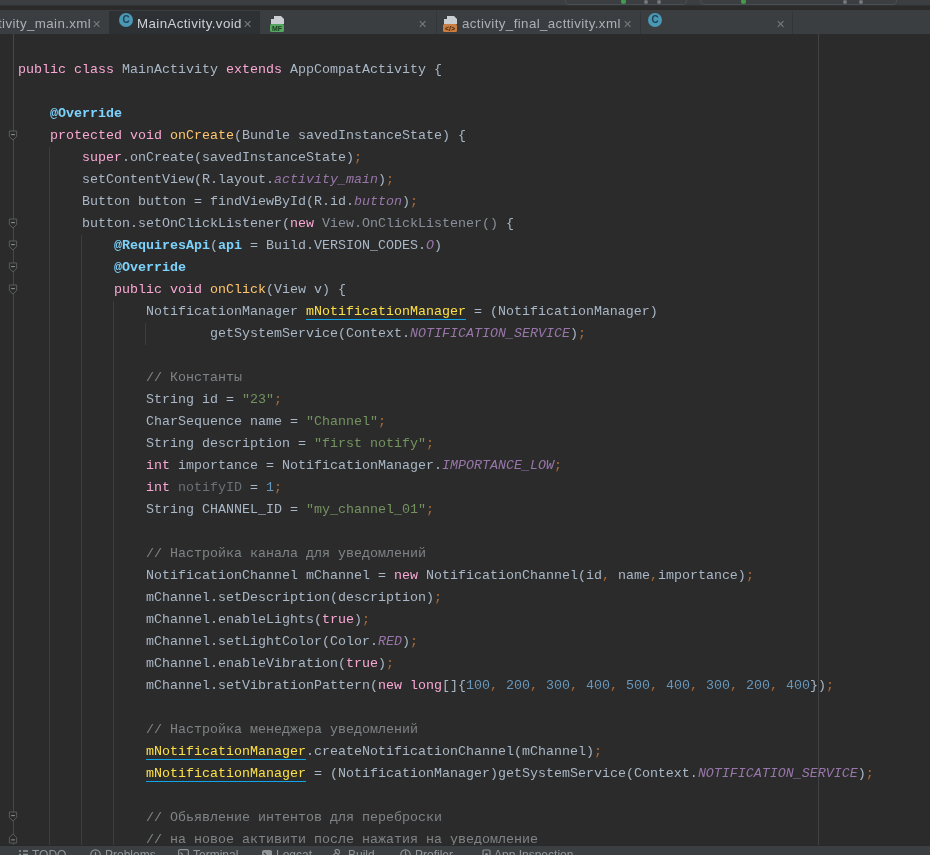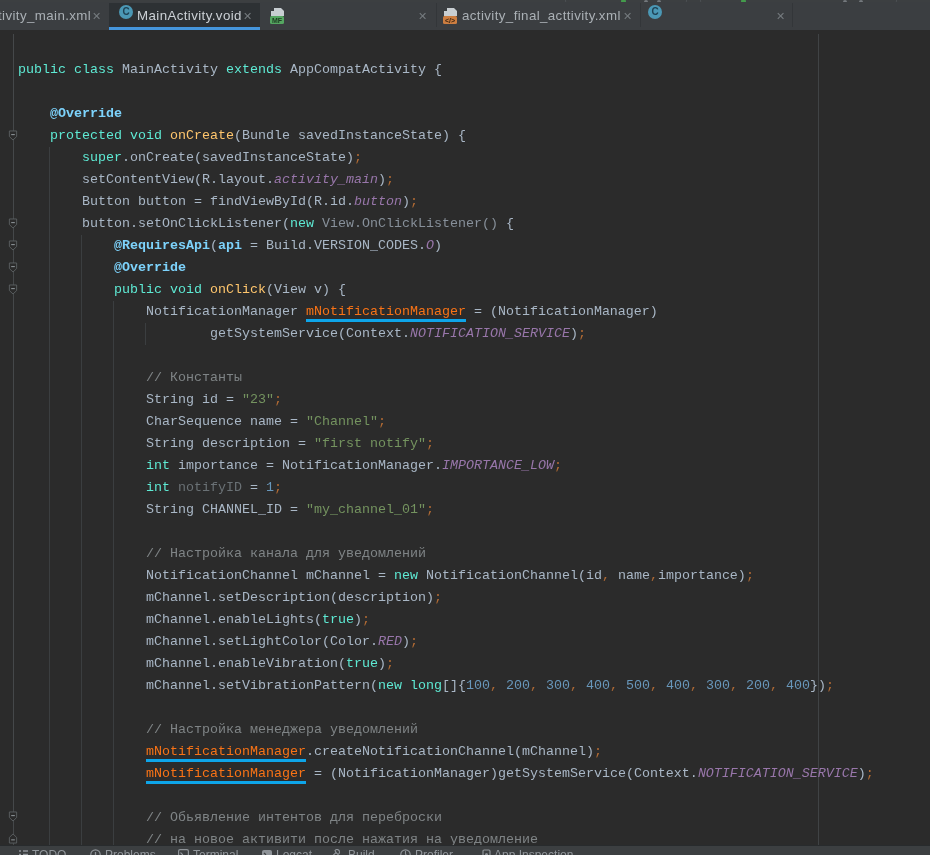--- a/index.html
+++ b/index.html
@@ -5,45 +5,45 @@
   html,body{margin:0;padding:0;}
   body{width:930px;height:855px;overflow:hidden;background:#2b2b2b;position:relative;
        font-family:"Liberation Sans",sans-serif;}
   .abs{position:absolute;}
   
   #topstrip{left:0;top:0;width:930px;height:6px;background:#3c3f41;border-bottom:1px solid #303335;box-sizing:border-box;}
   .toolbox{position:absolute;top:-16px;height:19px;border:1px solid #4b4f52;border-radius:4px;background:#3c3f41;}
   .dotg{position:absolute;width:5px;height:5px;border-radius:50%;background:#449a4c;top:14px;}
   .dots{position:absolute;width:4px;height:4px;border-radius:50%;background:#74797d;top:15px;}
   
-  #tabbar{left:0;top:2px;width:930px;height:28px;background:#3b3e41;}
+  #tabbar{left:0;top:10px;width:930px;height:28px;background:#3b3e41;}
   .tabsep{position:absolute;top:1px;width:1px;height:24px;background:#333639;}
   #activetab{position:absolute;left:109px;top:1px;width:151px;height:24px;background:#2d3134;}
   #tabline{position:absolute;left:109px;top:25px;width:151px;height:3px;background:#4596dd;}
   .tabtxt{position:absolute;top:0;height:28px;line-height:28.5px;font-size:13.3px;letter-spacing:0.4px;color:#aab0b5;white-space:pre;}
   .tabtxt.act{color:#ccd1d6;}
   .tclose{position:absolute;top:0;height:28px;line-height:28px;font-size:11px;color:#757b7f;}
   .cicon{position:absolute;top:3px;width:14px;height:14px;border-radius:50%;background:#4b98b5;
          text-align:center;line-height:14.5px;font-size:10px;font-weight:bold;color:#1f4254;}
   
   #editor{left:0;top:34px;width:930px;height:811px;background:#2b2b2b;}
   .vline{position:absolute;width:1px;background:#3b3e40;}
   #gutline{left:13px;top:0;width:1px;height:811px;background:#45484a;}
   #margin{left:818px;top:0;width:1px;height:811px;background:#404345;}
   pre#code{position:absolute;left:18px;top:24.7px;margin:0;
       font-family:"Liberation Mono",monospace;font-size:13.33px;line-height:22px;
       color:#a9b7c6;white-space:pre;}
-  .k{color:#5eead4;}           
+  .k{color:#f9a8d4;}           
   .a{color:#7dd3fc;font-weight:bold;}           
   .m{color:#ffc66d;}           
   .s{color:#74935f;}           
   .n{color:#6897bb;}           
   .c{color:#7f8486;}           
   .i{color:#9876aa;font-style:italic;} 
-  .f{color:#f97316;border-bottom:3px solid #0ea5e9;} 
+  .f{color:#fde047;border-bottom:1px solid #0ea5e9;} 
   .p{color:#b06a34;}           
   .u{color:#6a7175;}           
   
   .fold{position:absolute;left:8px;width:10px;height:11px;}
   
   #botsep{left:0;top:845px;width:930px;height:1px;background:#282b2d;}
   #botbar{left:0;top:846px;width:930px;height:9px;background:#3c3f41;overflow:hidden;}
   .bitem{position:absolute;top:2px;font-size:12px;color:#92979c;white-space:pre;}
   .bico{position:absolute;top:3px;}
 </style>

